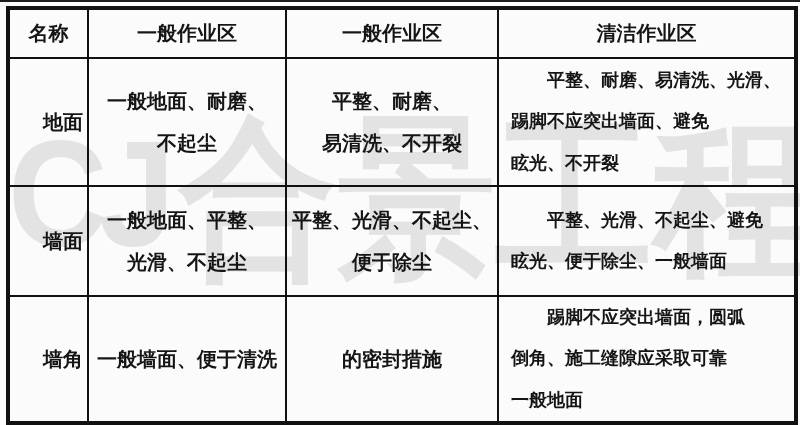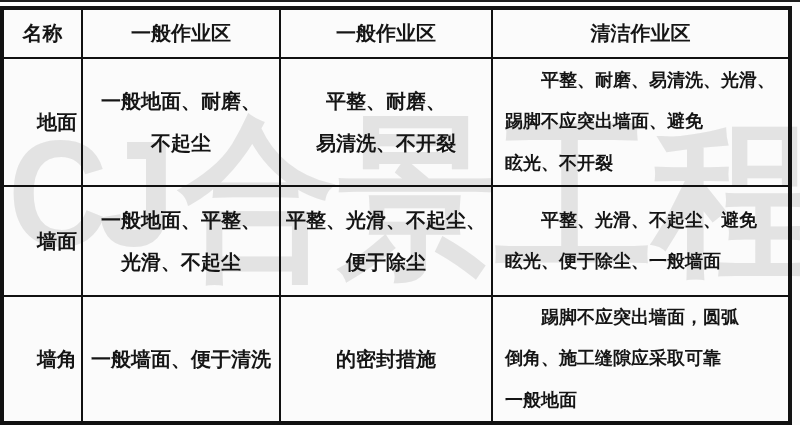--- a/index.html
+++ b/index.html
@@ -32,21 +32,21 @@
     pointer-events: none;
   }
   .watermark .logo {
     font-size: 150px;
     letter-spacing: -10px;
     margin-right: 14px;
     vertical-align: 12px;
   }
 
   table.spec {
-    position: absolute; top: 6px; left: 0;
+    position: absolute; top: 6px; left: 6px;
     z-index: 1;
     width: 788px; height: 412px;
     border-collapse: collapse;
     table-layout: fixed;
     border: 4px solid #111;
     background: transparent;
   }
   col.c1 { width: 80px; }
   col.c2 { width: 198px; }
   col.c3 { width: 212px; }

